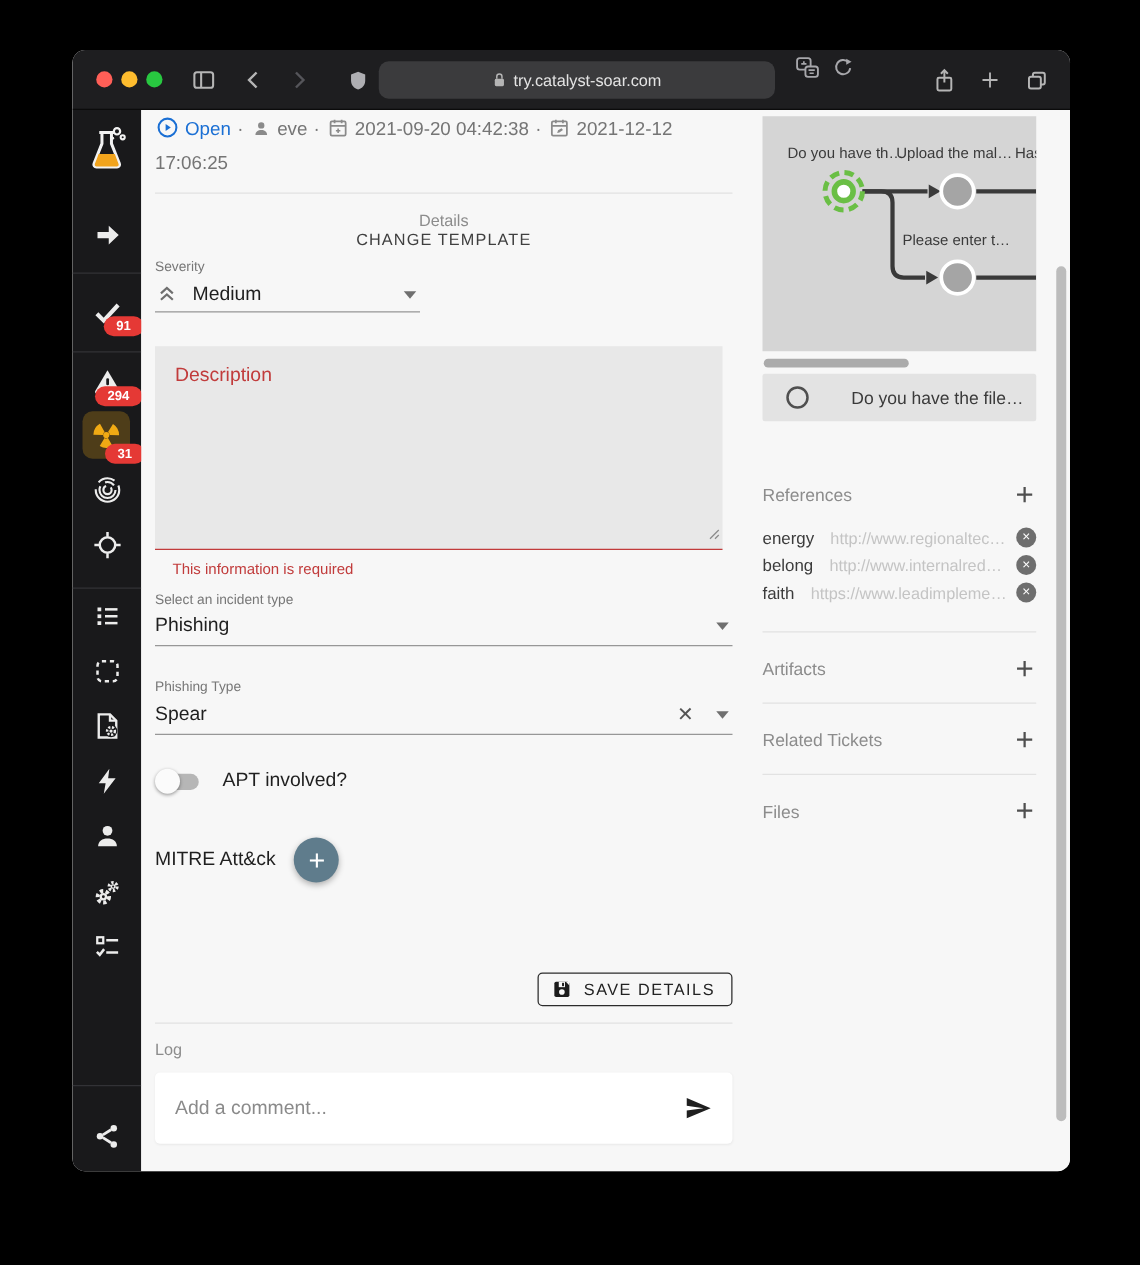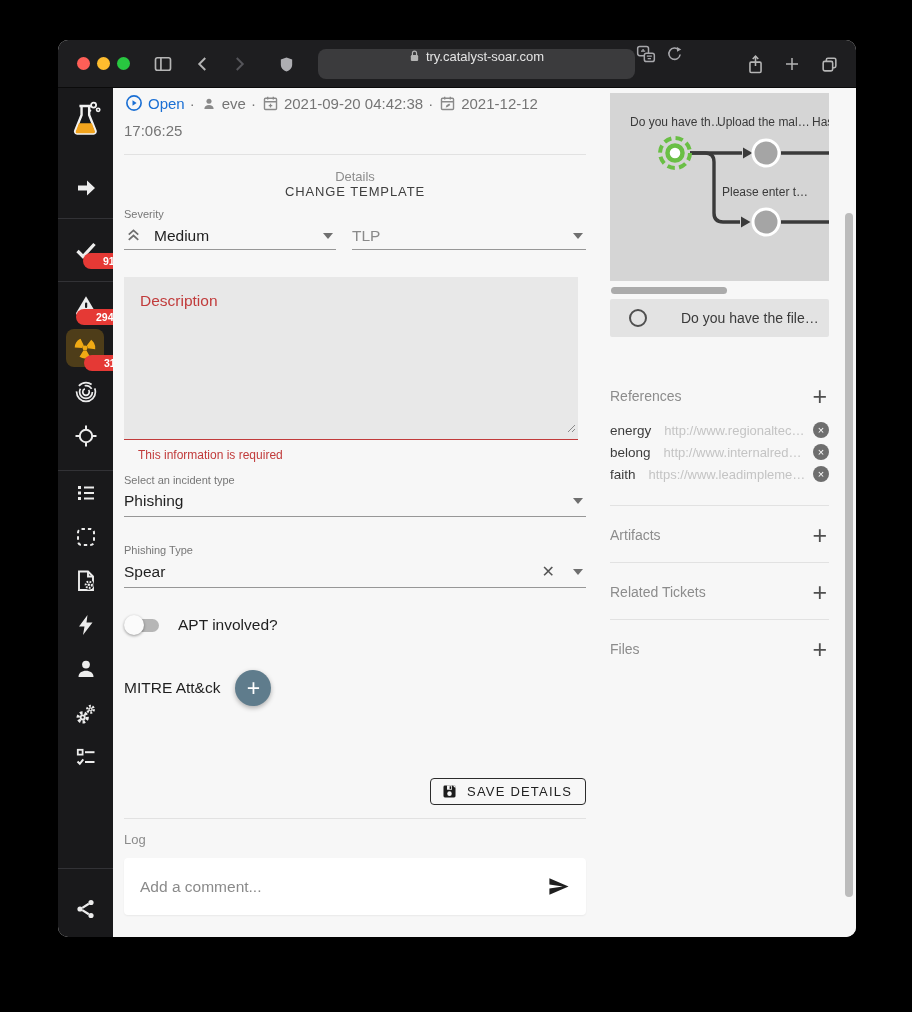--- a/index.html
+++ b/index.html
@@ -3,29 +3,29 @@
 <meta charset="utf-8">
 <style>
   * { margin:0; padding:0; box-sizing:border-box; }
   html,body { width:912px; height:1012px; background:#000; font-family:"Liberation Sans",sans-serif; overflow:hidden; }
   .window { position:absolute; left:58px; top:40px; width:798px; height:897px; border-radius:10px; overflow:hidden; background:#f7f7f7; box-shadow:0 18px 50px rgba(0,0,0,.6); }
 
   
   .titlebar { position:absolute; left:0; top:0; width:798px; height:48px; background:#1e1e20; border-bottom:1px solid #0b0b0b; }
   .tl-dot { position:absolute; top:17px; width:13px; height:13px; border-radius:50%; }
   .tb-ico { position:absolute; top:13px; width:22px; height:22px; display:flex; align-items:center; justify-content:center; }
-  .url-pill { position:absolute; left:260px; top:9px; width:317px; height:30px; background:#3b3b3d; border-radius:8px; display:flex; justify-content:center; gap:6px; color:#e4e4e4; font-size:13px; }
+  .url-pill { position:absolute; left:245px; top:9px; width:317px; height:30px; background:#3b3b3d; border-radius:8px; display:flex; align-items:center; justify-content:center; gap:6px; color:#e4e4e4; font-size:13px; }
   .pill-right { position:absolute; top:4px; display:flex; gap:10px; align-items:center; }
 
   
   .sidebar { position:absolute; left:0; top:48px; width:55px; height:849px; background:#19191b; }
   .sb-item { position:absolute; left:0; width:55px; display:flex; justify-content:center; }
   .sb-sep { position:absolute; left:0; width:55px; height:1px; background:#323236; }
   .sb-active { position:absolute; left:8px; width:38px; height:38px; border-radius:8px; background:rgba(240,170,20,.25); display:flex; align-items:center; justify-content:center; }
-  .badge { position:absolute; background:#e53935; color:#fff; font-size:10.5px; font-weight:bold; border-radius:9px; padding:2px 20px; line-height:12px; }
+  .badge { position:absolute; background:#e53935; color:#fff; font-size:10.5px; font-weight:bold; border-radius:9px; padding:2px 10px; line-height:12px; }
 
   
   .content { position:absolute; left:55px; top:48px; width:743px; height:849px; background:#f7f7f7; }
   .main-col { position:absolute; left:11px; top:0; width:462px; height:849px; }
   .right-col { position:absolute; left:497px; top:0; width:219px; height:849px; }
   .divider { position:absolute; left:0; width:100%; height:1px; background:#e2e2e2; }
 
   .ticket-header { position:absolute; top:4px; left:0; width:462px; font-size:15px; line-height:24px; color:#757575; }
   .ticket-header .ico { display:inline-block; vertical-align:-3px; margin:0 5px 0 1px; }
   .th-open { color:#1a6fd4; }
@@ -339,24 +339,20 @@
 
       <div class="fld-label" style="top:120px">Severity</div>
       <div class="field" style="top:134px;left:0;width:212px">
         <svg width="19" height="19" viewBox="0 0 24 24" style="margin-right:11px">
             <polyline points="6,11 12,5.5 18,11" fill="none" stroke="#6f6f6f" stroke-width="2.2"></polyline>
             <polyline points="6,17.5 12,12 18,17.5" fill="none" stroke="#6f6f6f" stroke-width="2.2"></polyline>
           </svg>
         <span class="val">Medium</span>
         <span class="dd-arrow"></span>
       </div>
-      <div class="field" style="top:134px;left:228px;width:234px">
-        <span class="ph">TLP</span>
-        <span class="dd-arrow"></span>
-      </div>
 
       <div class="desc-box">
         <span class="ph">Description</span>
         <span class="resize-h"><svg width="10" height="10" viewBox="0 0 10 10">
               <line x1="2" y1="9" x2="9" y2="2" stroke="#8a8a8a" stroke-width="1"></line>
               <line x1="6" y1="9" x2="9" y2="6" stroke="#8a8a8a" stroke-width="1"></line>
             </svg></span>
       </div>
       <div class="err-text">This information is required</div>
 

